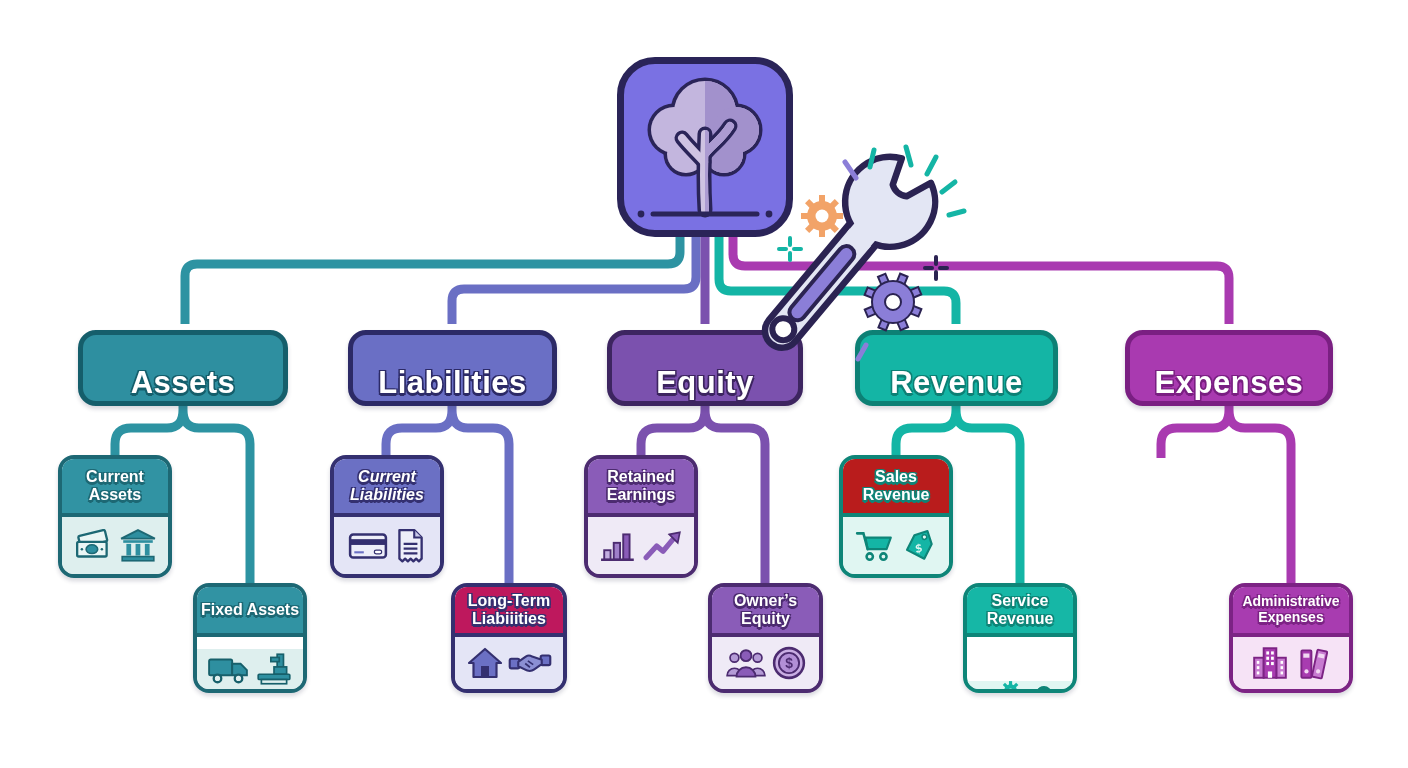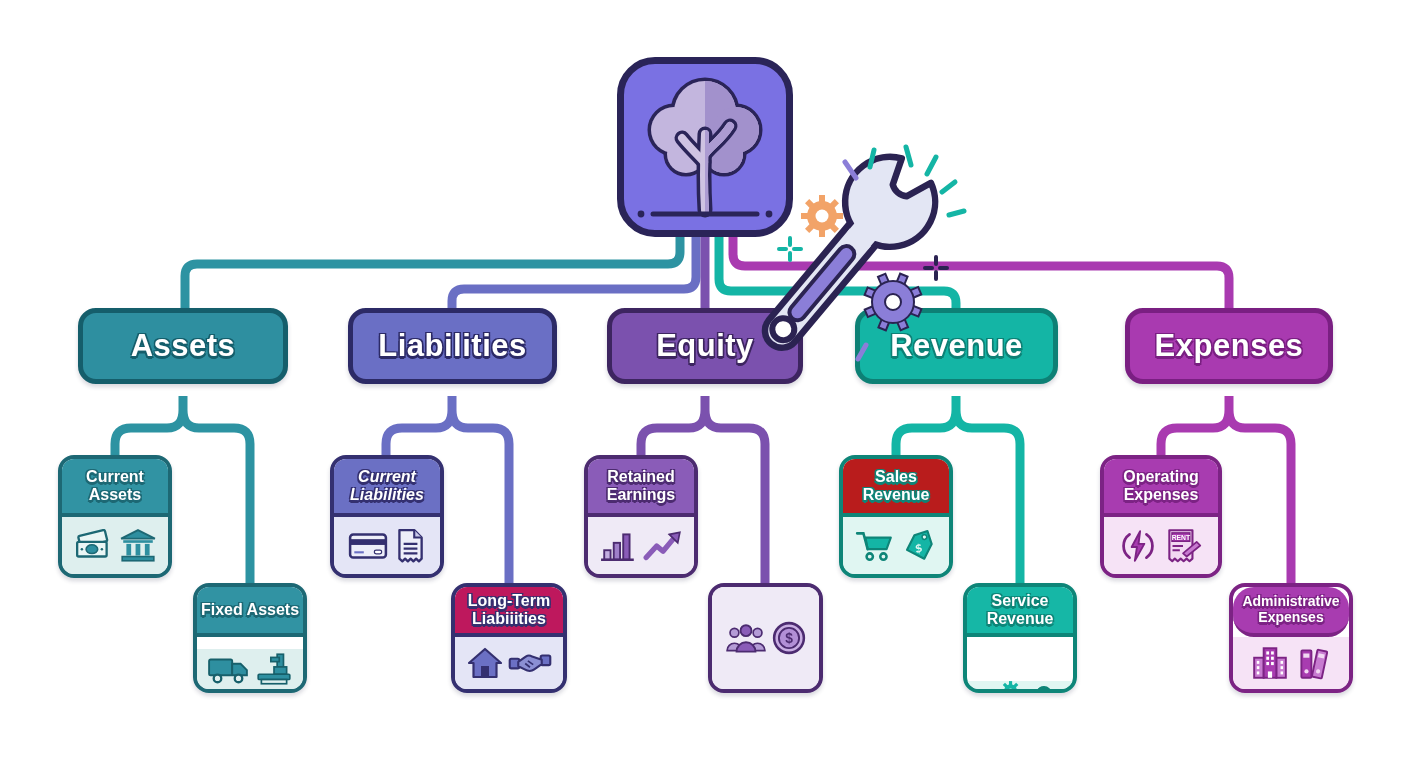--- a/index.html
+++ b/index.html
@@ -4,22 +4,22 @@
 <style>
   html,body{margin:0;padding:0;background:#fff;}
   .canvas{position:relative;width:1408px;height:768px;background:#FFFFFF;overflow:hidden;
           font-family:"Liberation Sans",sans-serif;}
   .layer{position:absolute;left:0;top:0;width:1408px;height:768px;}
   .lines{z-index:1;}
   .decor{z-index:40;}
   .root{position:absolute;left:617px;top:57px;width:176px;height:180px;background:#7A71E3;
         border:7px solid #2A2458;border-radius:38px;box-sizing:border-box;z-index:10;}
   .root svg{position:absolute;left:0;top:0;}
-  .cat{position:absolute;top:308px;height:76px;border:5px solid;border-radius:18px;
-       box-sizing:border-box;display:flex;align-items:center;justify-content:center;
+  .cat{position:absolute;top:330px;height:76px;border:5px solid;border-radius:18px;
+       box-sizing:border-box;display:flex;align-items:flex-end;justify-content:center;
        z-index:20;box-shadow:0 3px 4px rgba(40,40,70,.18);}
   .cat .clabel{font-weight:700;font-size:31px;color:#FFFFFF;letter-spacing:.5px;}
   .olabel{text-shadow:-1.5px -1.5px 0 var(--oc),1.5px -1.5px 0 var(--oc),
           -1.5px 1.5px 0 var(--oc),1.5px 1.5px 0 var(--oc),0 2.5px 0 var(--oc);}
   .sub{position:absolute;width:114px;border:4px solid;border-radius:16px;overflow:hidden;
        box-sizing:border-box;display:flex;flex-direction:column;z-index:20;
        box-shadow:0 3px 4px rgba(40,40,70,.18);}
   .r1{top:455px;height:123px;}
   .r2{top:583px;height:110px;}
   .sub-h{flex:0 0 auto;display:flex;align-items:center;justify-content:center;
@@ -209,20 +209,23 @@
         <rect x="22" y="5" width="6" height="24" fill="#8A5CB8" stroke="#4C2B70" stroke-width="1.8"></rect>
         <line x1="1" y1="29" x2="32" y2="29" stroke="#4C2B70" stroke-width="2.4"></line>
       </svg>
       <svg width="40" height="34" viewBox="0 0 38 32">
         <path d="M3 27 L13 16 L19 21 L29 9" fill="none" stroke="#8A5CB8" stroke-width="5" stroke-linecap="round" stroke-linejoin="round"></path>
         <path d="M25 5 L35 3 L33 13 Z" fill="#8A5CB8" stroke="#4C2B70" stroke-width="1.6"></path>
       </svg>
     </div>
   </div>
   <div class="sub r2" style="left:708px;width:115px;border-color:#4C2B70;--oc:#4C2B70;">
+    <div class="sub-h" style="background:#8A5CB8;border-color:#4C2B70;">
+      <span class="sub-label olabel">Owner’s Equity</span>
+    </div>
     <div class="sub-b" style="background:#EFEAF6;">
       <svg width="42" height="34" viewBox="0 0 40 32">
         <circle cx="9" cy="11" r="4.2" fill="#B49BD6" stroke="#4C2B70" stroke-width="1.6"></circle>
         <path d="M2 28 a7 7 0 0 1 14 0 Z" fill="#B49BD6" stroke="#4C2B70" stroke-width="1.6"></path>
         <circle cx="31" cy="11" r="4.2" fill="#B49BD6" stroke="#4C2B70" stroke-width="1.6"></circle>
         <path d="M24 28 a7 7 0 0 1 14 0 Z" fill="#B49BD6" stroke="#4C2B70" stroke-width="1.6"></path>
         <circle cx="20" cy="9" r="5.2" fill="#8A5CB8" stroke="#4C2B70" stroke-width="1.8"></circle>
         <path d="M11 29 a9 9 0 0 1 18 0 Z" fill="#8A5CB8" stroke="#4C2B70" stroke-width="1.8"></path>
       </svg>
       <svg width="34" height="34" viewBox="0 0 32 32">
@@ -300,42 +303,22 @@
       </svg>
       <svg width="38" height="34" viewBox="0 0 36 32">
         <circle cx="18" cy="10" r="6" fill="#E0F6F2" stroke="#0E8578" stroke-width="2.6"></circle>
         <path d="M12.5 7 A6.5 6.5 0 0 1 23.5 8.5" fill="none" stroke="#0E8578" stroke-width="2.6"></path>
         <path d="M6 30 A12 11 0 0 1 30 30 Z" fill="#E0F6F2" stroke="#0E8578" stroke-width="2.6"></path>
         <line x1="22" y1="27" x2="26" y2="27" stroke="#0E8578" stroke-width="1.8"></line>
       </svg>
     </div>
   </div>
 
-  <div class="sub r1" style="left:1100px;width:122px;border-color:#7C2384;--oc:#7C2384;">
+  <div class="sub r2" style="left:1229px;width:124px;border-color:#7C2384;--oc:#7C2384;">
     <div class="sub-h" style="background:#A83CB0;border-color:#7C2384;">
-      <span class="sub-label olabel">Operating Expenses</span>
-    </div>
-    <div class="sub-b" style="background:#F6E3F6;">
-      <svg width="38" height="34" viewBox="0 0 36 32">
-        <path d="M10 5 A13.5 13.5 0 0 0 10 27" fill="none" stroke="#7C2384" stroke-width="2.6" stroke-linecap="round"></path>
-        <path d="M26 5 A13.5 13.5 0 0 1 26 27" fill="none" stroke="#7C2384" stroke-width="2.6" stroke-linecap="round"></path>
-        <path d="M20 2 L12 17 H17 L15 30 L24 14 H18.5 Z" fill="#A83CB0" stroke="#7C2384" stroke-width="1.8" stroke-linejoin="round"></path>
-      </svg>
-      <svg width="42" height="36" viewBox="0 0 40 34">
-        <path d="M7 2 H29 V29 L26.2 31.5 L23.4 29 L20.6 31.5 L17.8 29 L15 31.5 L12.2 29 L9.8 31.5 L7 29 Z" fill="#F2D8F2" stroke="#7C2384" stroke-width="2" stroke-linejoin="round"></path>
-        <rect x="9.5" y="4.5" width="17" height="8" fill="#A83CB0" stroke="#7C2384" stroke-width="1.4"></rect>
-        <text x="18" y="11" text-anchor="middle" font-size="6.5" font-weight="bold" fill="#FFFFFF">RENT</text>
-        <line x1="10" y1="17" x2="20" y2="17" stroke="#7C2384" stroke-width="2"></line>
-        <line x1="10" y1="21" x2="17" y2="21" stroke="#7C2384" stroke-width="2"></line>
-        <path d="M20 24 L33 13 L36.5 16.5 L23.5 27 Z" fill="#C77BD0" stroke="#7C2384" stroke-width="1.6" stroke-linejoin="round"></path>
-      </svg>
-    </div>
-  </div>
-  <div class="sub r2" style="left:1229px;width:124px;border-color:#7C2384;--oc:#7C2384;">
-    <div class="sub-h" style="background:#A83CB0;border-color:#7C2384;border-radius:21px;">
       <span class="sub-label olabel small">Administrative Expenses</span>
     </div>
     <div class="sub-b" style="background:#F6E3F6;">
       <svg width="38" height="34" viewBox="0 0 36 32">
         <rect x="3" y="11" width="9" height="19" fill="#C77BD0" stroke="#7C2384" stroke-width="1.8"></rect>
         <rect x="24" y="11" width="9" height="19" fill="#C77BD0" stroke="#7C2384" stroke-width="1.8"></rect>
         <rect x="12" y="2" width="12" height="28" fill="#A83CB0" stroke="#7C2384" stroke-width="1.8"></rect>
         <g fill="#FFFFFF">
           <rect x="14.5" y="5" width="2.6" height="3"></rect>
             <rect x="19" y="5" width="2.6" height="3"></rect>

